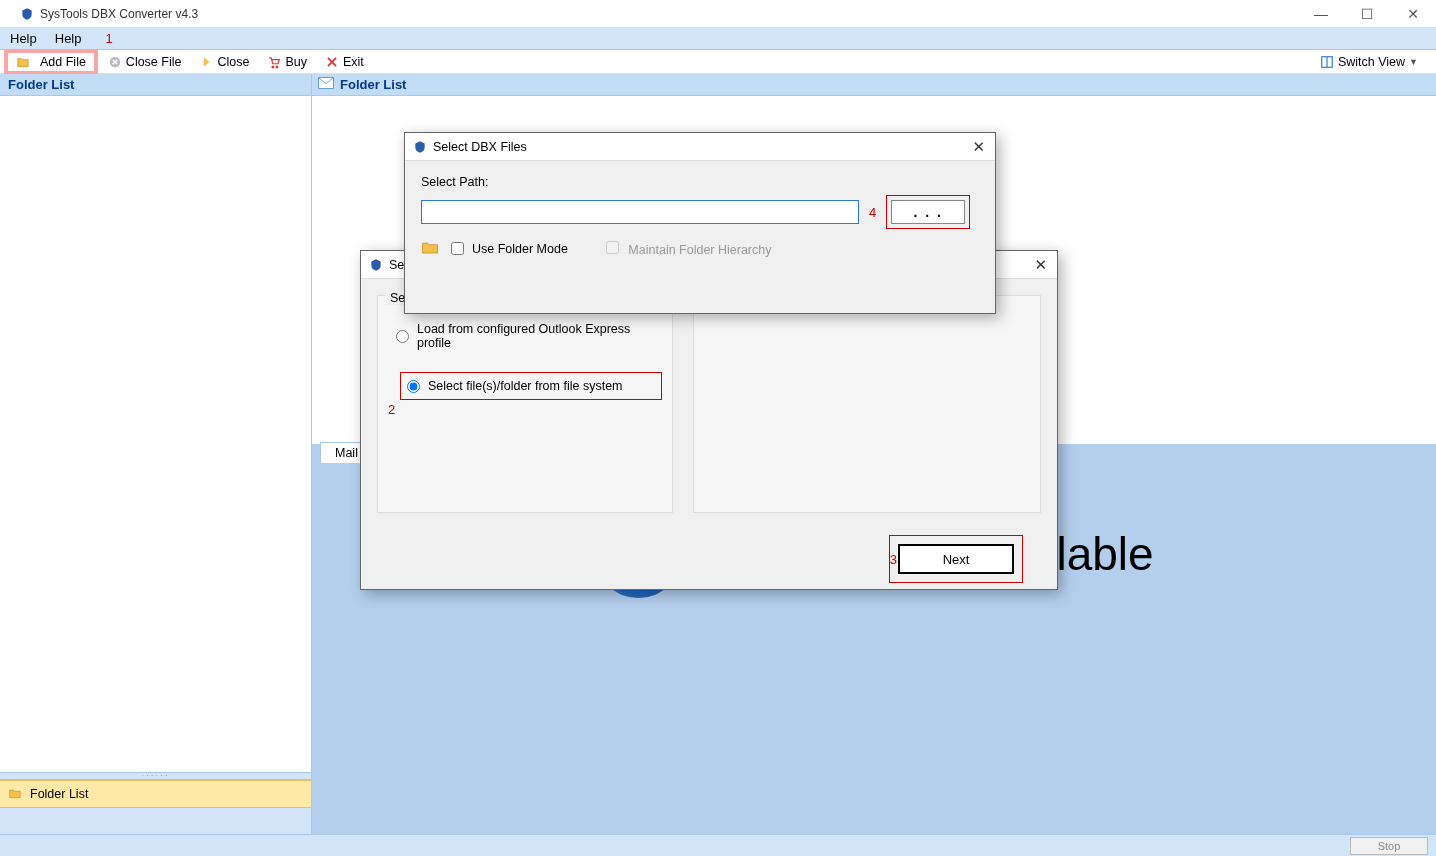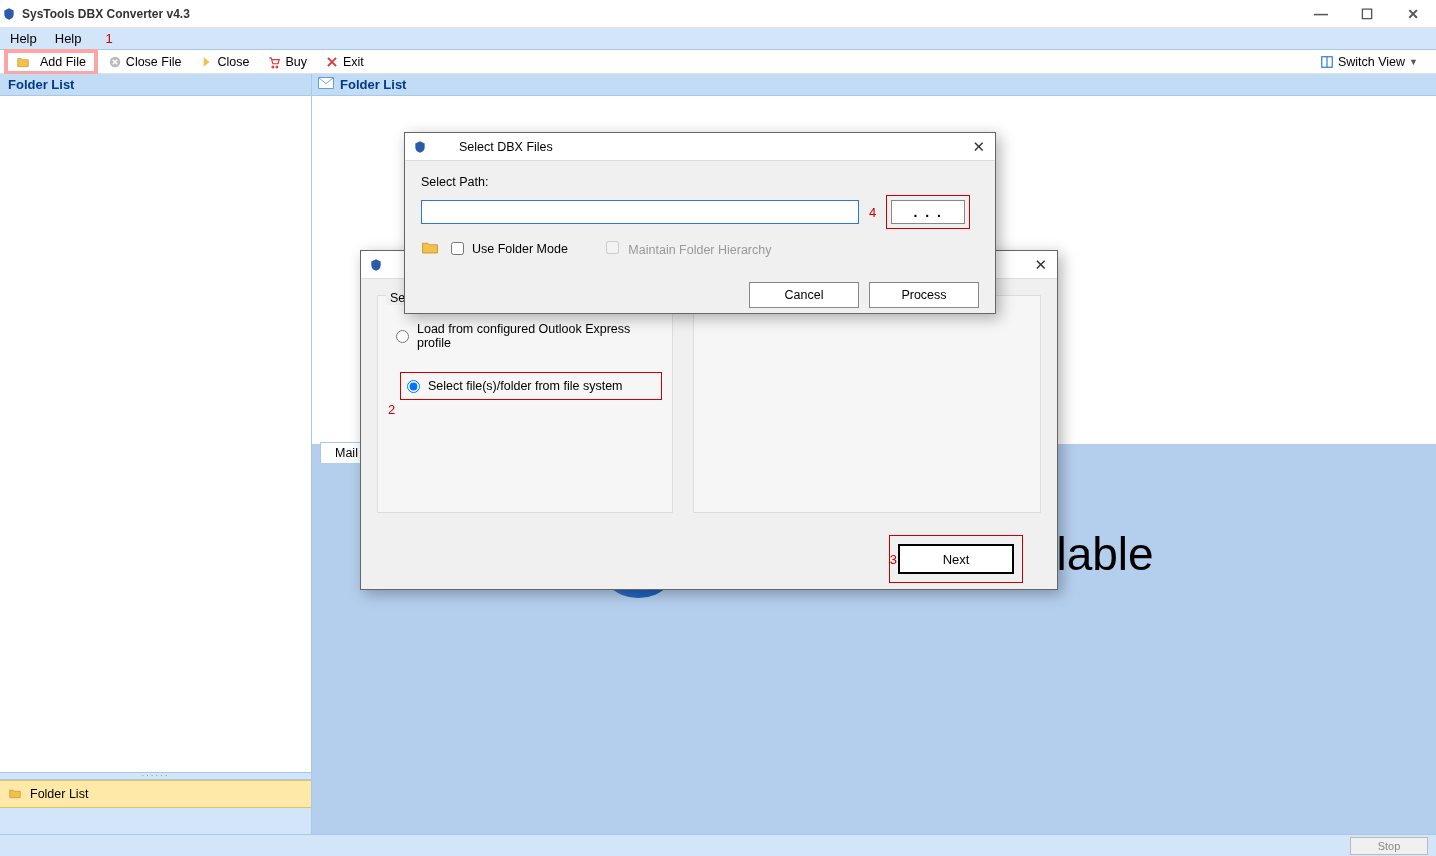--- a/index.html
+++ b/index.html
@@ -1,19 +1,19 @@
 <!DOCTYPE html>
 <html><head>
 <meta charset="utf-8">
 <style>
   * { box-sizing: border-box; margin: 0; padding: 0; font-family: "Segoe UI", Tahoma, sans-serif; }
   html, body { width: 1436px; height: 856px; overflow: hidden; background: #fff; }
 
   
-  .titlebar { height: 28px; background: #fff; display: flex; align-items: center; padding-left: 2px; font-size: 12px; color: #333; border-bottom: 1px solid #e0e0e0; font-weight: bold; }
+  .titlebar { height: 28px; background: #fff; display: flex; align-items: center; padding-left: 20px; font-size: 12px; color: #333; border-bottom: 1px solid #e0e0e0; }
   .titlebar .app-icon { width: 14px; height: 14px; margin-right: 6px; }
   .titlebar-buttons { margin-left: auto; display: flex; }
   .titlebar-buttons .tb-btn { width: 46px; height: 28px; display: flex; align-items: center; justify-content: center; color: #555; font-size: 14px; }
 
   
   .menubar { height: 22px; background: #d3e5f8; display: flex; align-items: center; padding-left: 10px; font-size: 13px; color: #000; border-bottom: 1px solid #a8c8e8; }
   .menubar .menu-item { margin-right: 18px; }
   .menubar .annotation { color: #c00; margin-left: 6px; font-size: 13px; }
 
   
@@ -44,21 +44,21 @@
   .mail-tab { position: absolute; left: 8px; top: 346px; background: #fff; border: 1px solid #a8c8e8; border-bottom: none; padding: 3px 14px; font-size: 12.5px; z-index: 1; }
   .no-preview { position: absolute; left: 50%; top: 62%; transform: translate(-50%, -50%); display: flex; align-items: center; }
   .no-preview .info-icon { width: 88px; height: 88px; border-radius: 50%; background: #1e6fd9; display: flex; align-items: center; justify-content: center; color: #fff; font-size: 58px; font-family: Georgia, serif; font-weight: bold; margin-right: 40px; box-shadow: inset -4px -4px 12px rgba(0,0,0,0.2), inset 4px 4px 12px rgba(255,255,255,0.3); }
   .no-preview .text { font-size: 46px; color: #000; }
 
   .statusbar { height: 22px; background: #d3e5f8; border-top: 1px solid #a8c8e8; display: flex; align-items: center; }
   .statusbar .stop-btn { margin-left: auto; margin-right: 8px; width: 78px; height: 18px; background: #f0f0f0; border: 1px solid #bbb; font-size: 11px; display: flex; align-items: center; justify-content: center; color: #888; }
 
   
   .dialog { position: absolute; background: #f0f0f0; border: 1px solid #666; box-shadow: 4px 4px 14px rgba(0,0,0,0.3); }
-  .dialog .dlg-title { height: 28px; background: #fff; display: flex; align-items: center; padding-left: 8px; font-size: 12.5px; border-bottom: 1px solid #ddd; gap: 26px; }
+  .dialog .dlg-title { height: 28px; background: #fff; display: flex; align-items: center; padding-left: 8px; font-size: 12.5px; border-bottom: 1px solid #ddd; }
   .dialog .dlg-title .icon { margin-right: 6px; }
   .dialog .dlg-close { margin-left: auto; margin-right: 10px; font-size: 15px; color: #333; cursor: pointer; }
 
   .dlg1 { left: 360px; top: 250px; width: 698px; height: 340px; z-index: 10; }
   .dlg1 .body { padding: 16px; display: flex; gap: 20px; height: calc(100% - 28px - 60px); }
   .dlg1 .group { background: #f6f6f6; border: 1px solid #ddd; flex: 1; padding: 0; position: relative; }
   .dlg1 .group-title { font-size: 12.5px; position: relative; top: -8px; left: 8px; background: #f0f0f0; padding: 0 4px; display: inline-block; }
   .dlg1 .radio-row { display: flex; align-items: center; padding: 8px 18px; font-size: 12.5px; }
   .dlg1 .radio-row input { margin-right: 8px; }
   .dlg1 .radio-highlight { border: 1px solid #c00; margin: 0 10px 0 22px; padding: 8px 8px; }
@@ -260,18 +260,14 @@
             <path fill="#f5c04a" stroke="#c08a20" d="M2 5 h7 l2 2 h11 v11 h-20 z"></path>
           </svg>
       </span>
       <input type="checkbox" style="">
       <span>Use Folder Mode</span>
       <span class="disabled">
         <input type="checkbox" disabled="" style="">
         <span style="margin-left:6px">Maintain Folder Hierarchy</span>
       </span>
     </div>
-    <div class="btn-row">
-      <div class="btn">Cancel</div>
-      <div class="btn">Process</div>
-    </div>
   </div>
 </div>
 
 </body></html>

